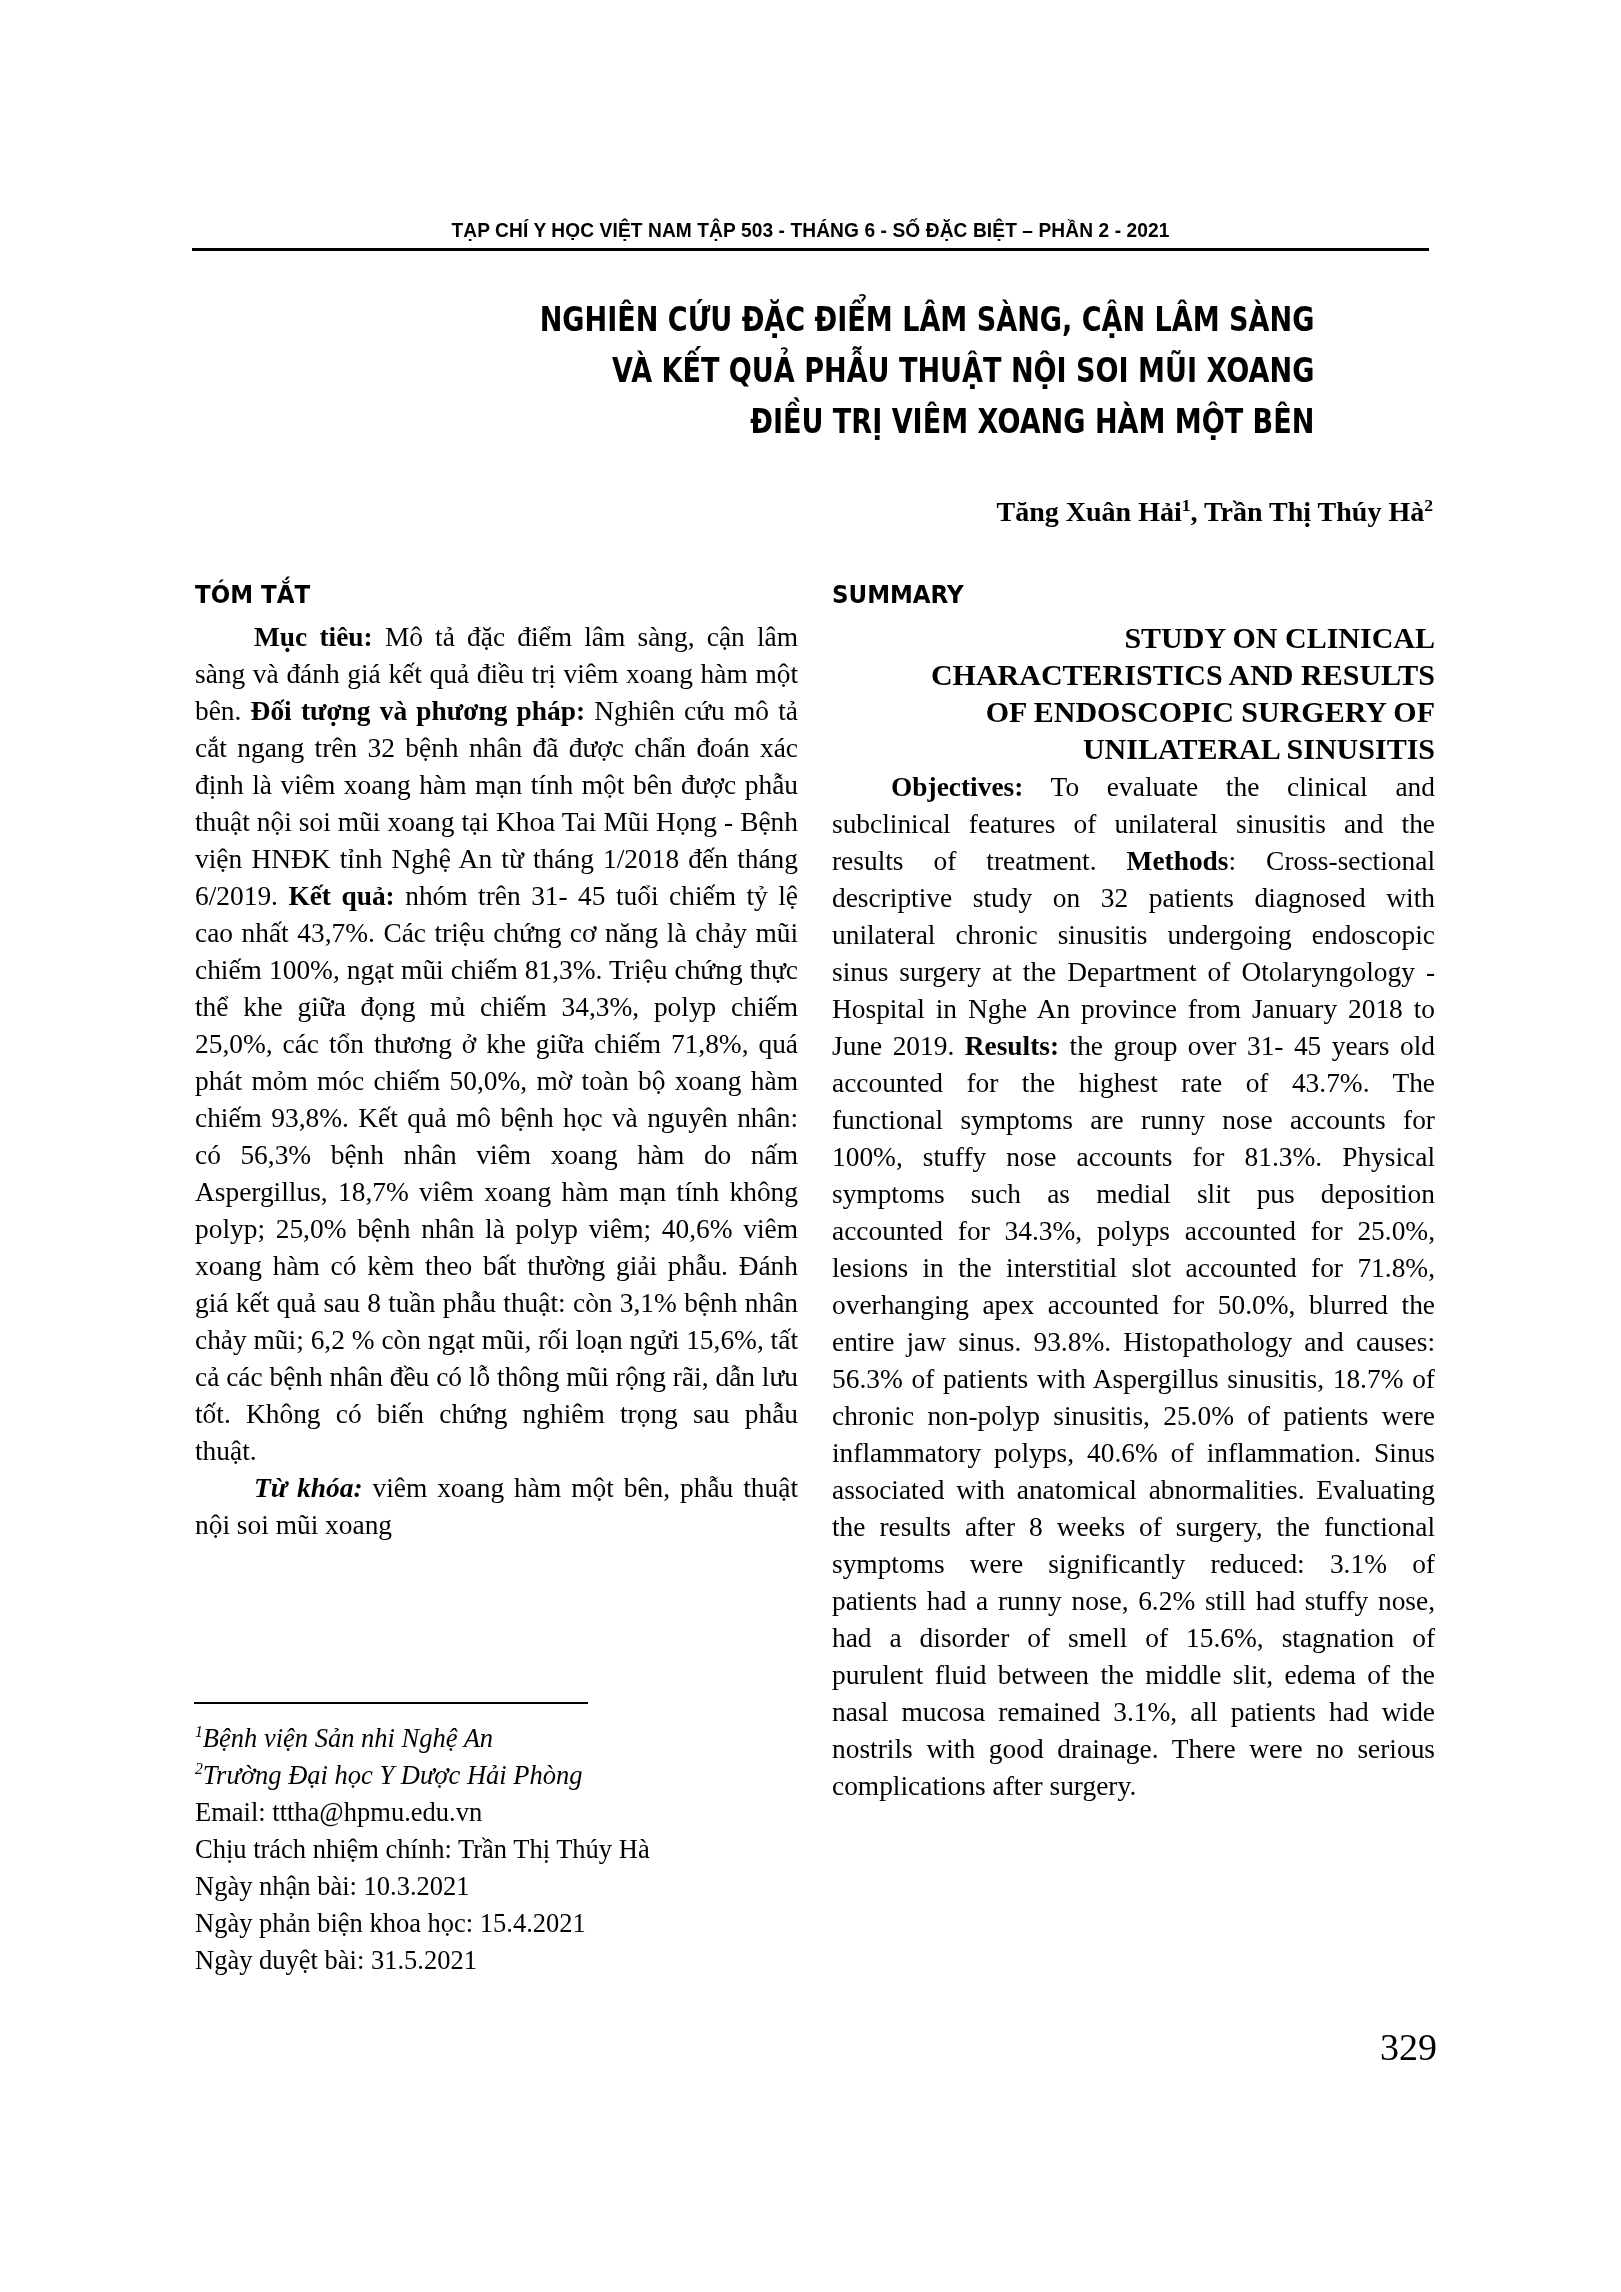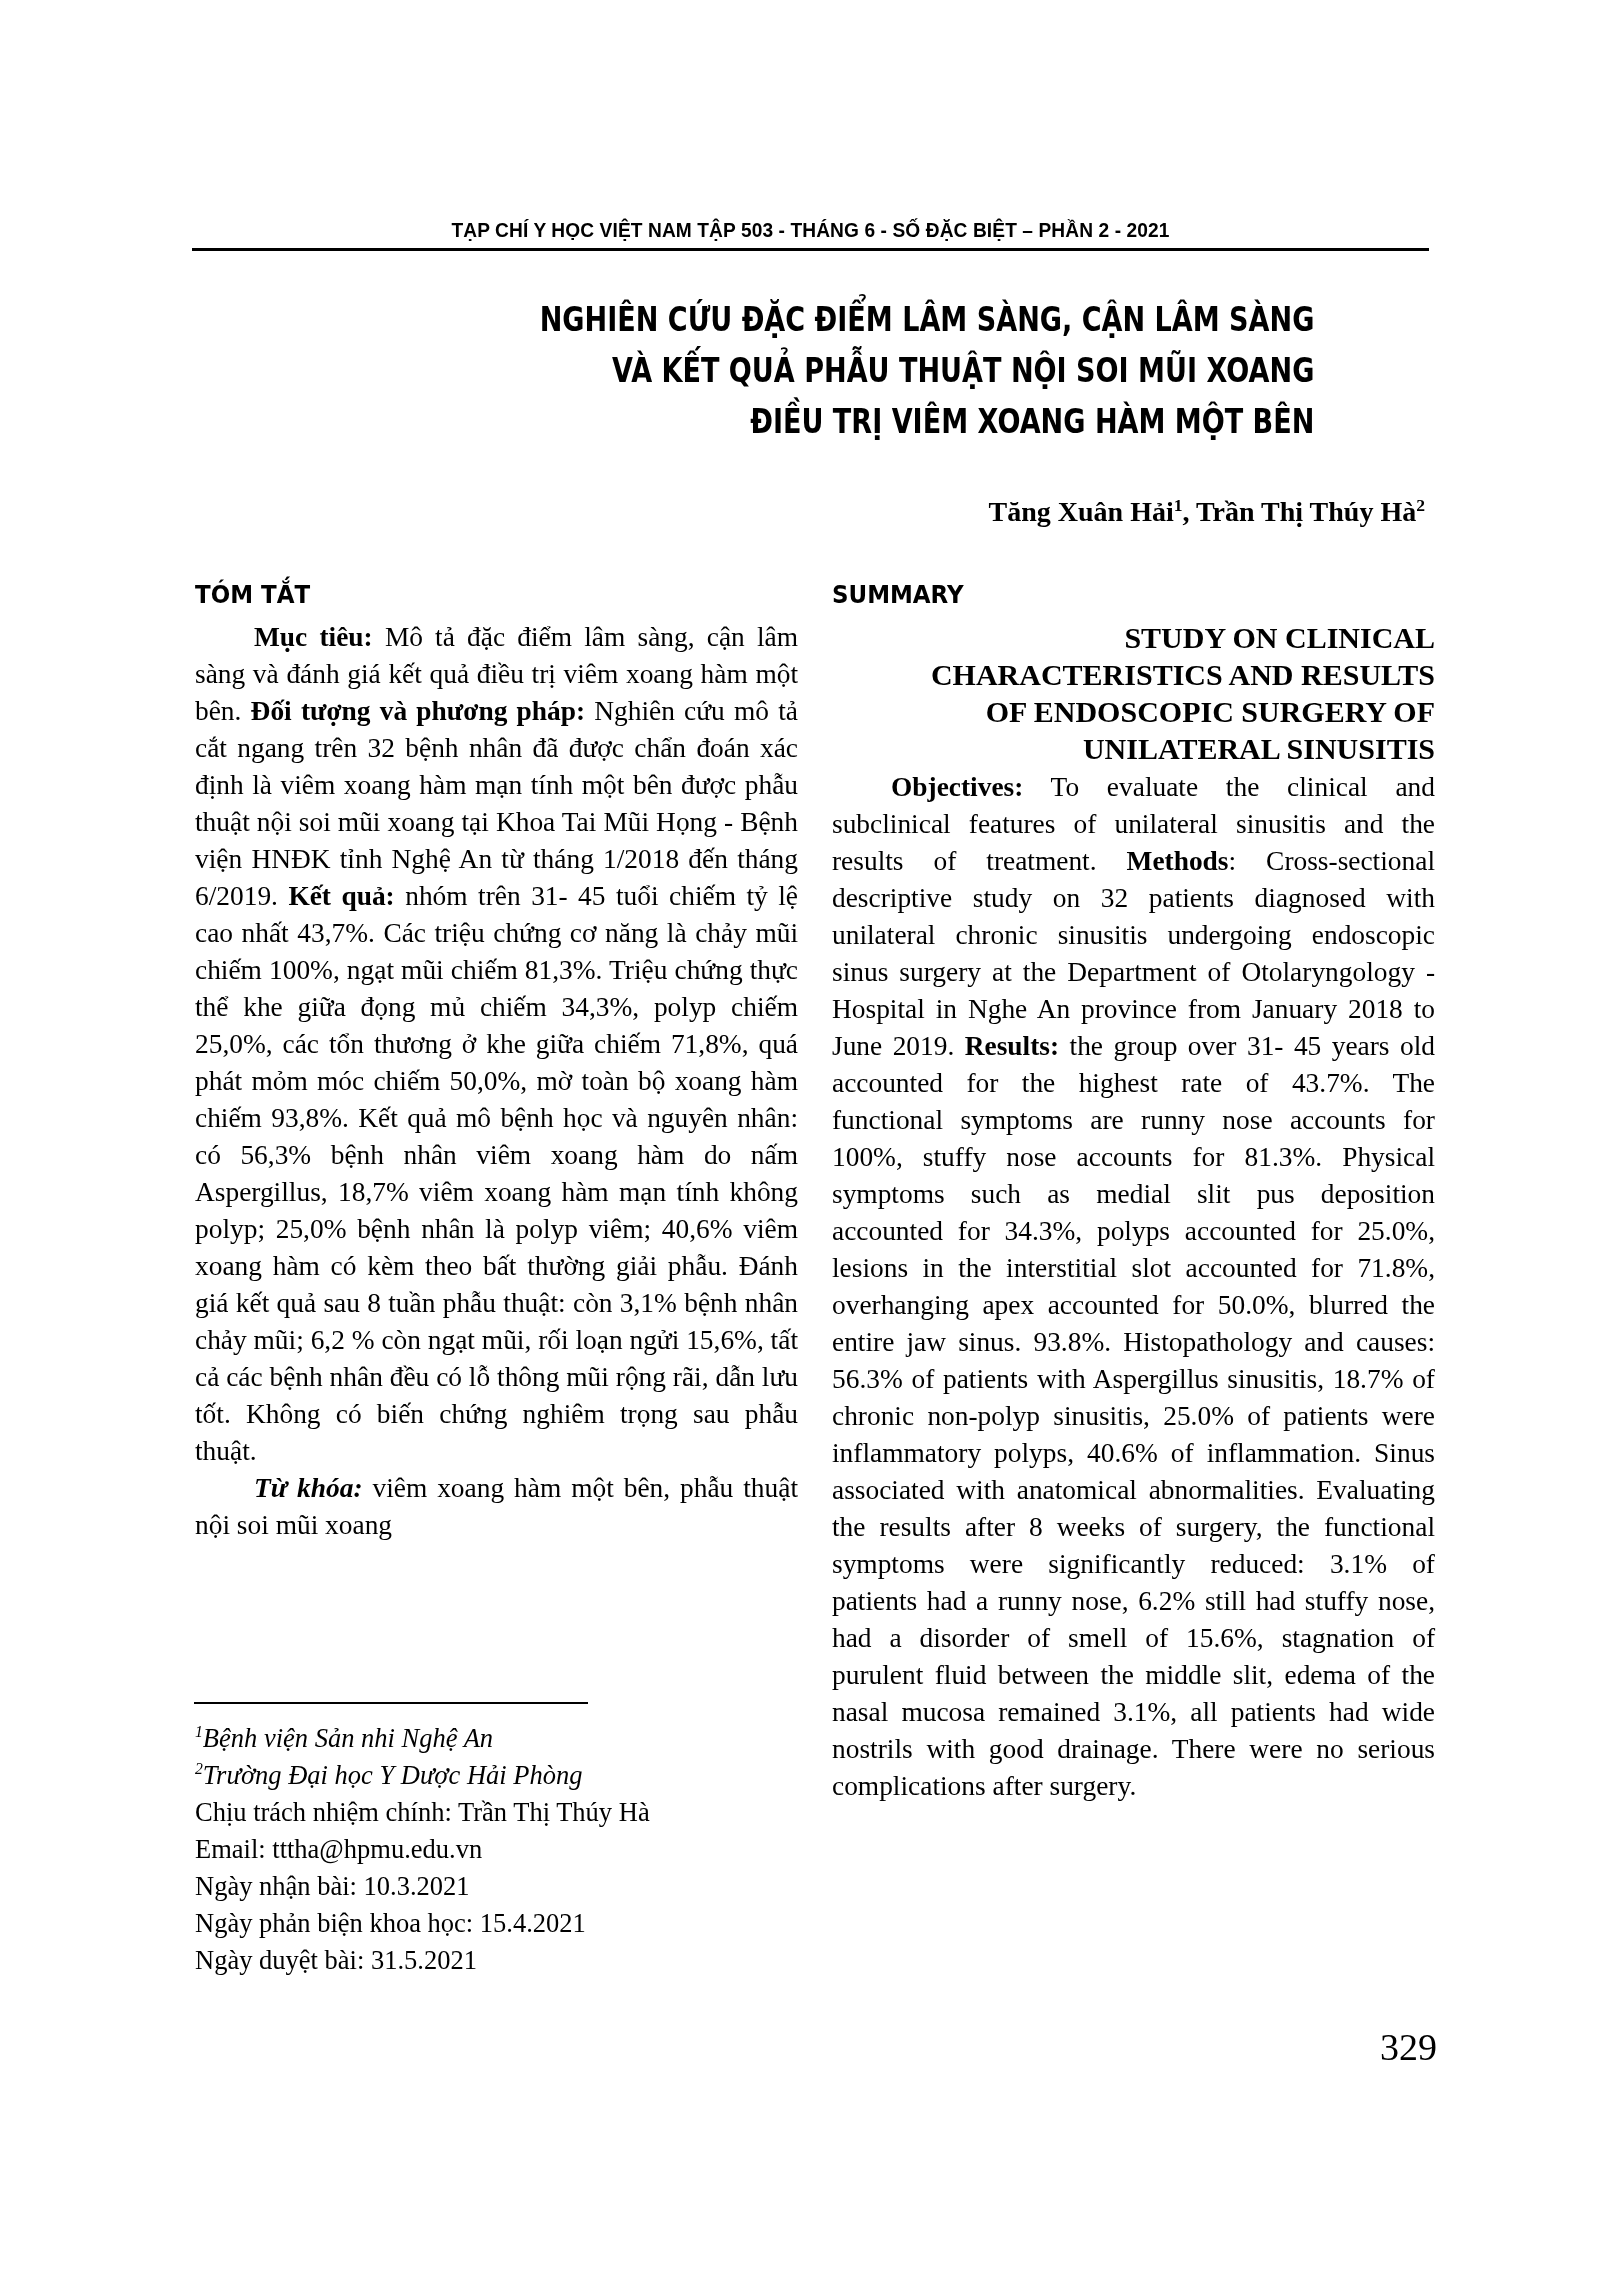--- a/index.html
+++ b/index.html
@@ -15,21 +15,21 @@
     .header-rule { position: absolute; left: 192px; width: 1237px; top: 248px; height: 2.9px; background: #000; }
 
     .title {
       position: absolute; left: 196px; width: 1229px; top: 294px;
       text-align: right; font-family: "DejaVu Sans", sans-serif; font-weight: bold;
       font-size: 33px; line-height: 51px;
     }
     .title span { display: block; transform: scaleX(0.82); transform-origin: center; }
 
     .authors {
-      position: absolute; right: 196px; top: 496px;
+      position: absolute; right: 188px; top: 496px;
       font-family: "Liberation Serif", serif; font-weight: bold; font-size: 28px;
     }
     .authors sup { font-size: 17.6px; vertical-align: 9.8px; line-height: 0; }
 
     .col { position: absolute; top: 578px; width: 603px; font-family: "Liberation Serif", serif; font-size: 27.4px; line-height: 37px; }
     .col-left { left: 195px; }
     .col-right { left: 832px; }
 
     .section-head {
       font-family: "DejaVu Sans", sans-serif; font-weight: bold; font-size: 25.5px; line-height: 33px;
@@ -85,22 +85,22 @@
       <span>OF ENDOSCOPIC SURGERY OF</span>
       <span>UNILATERAL SINUSITIS</span>
     </div>
     <p class="para"><b>Objectives:</b><span> To evaluate the clinical and subclinical features of unilateral sinusitis and the results of treatment. </span><b>Methods</b><span>: Cross-sectional descriptive study on 32 patients diagnosed with unilateral chronic sinusitis undergoing endoscopic sinus surgery at the Department of Otolaryngology - Hospital in Nghe An province from January 2018 to June 2019. </span><b>Results:</b><span> the group over 31- 45 years old accounted for the highest rate of 43.7%. The functional symptoms are runny nose accounts for 100%, stuffy nose accounts for 81.3%. Physical symptoms such as medial slit pus deposition accounted for 34.3%, polyps accounted for 25.0%, lesions in the interstitial slot accounted for 71.8%, overhanging apex accounted for 50.0%, blurred the entire jaw sinus. 93.8%. Histopathology and causes: 56.3% of patients with Aspergillus sinusitis, 18.7% of chronic non-polyp sinusitis, 25.0% of patients were inflammatory polyps, 40.6% of inflammation. Sinus associated with anatomical abnormalities. Evaluating the results after 8 weeks of surgery, the functional symptoms were significantly reduced: 3.1% of patients had a runny nose, 6.2% still had stuffy nose, had a disorder of smell of 15.6%, stagnation of purulent fluid between the middle slit, edema of the nasal mucosa remained 3.1%, all patients had wide nostrils with good drainage. There were no serious complications after surgery.</span></p>
   </div>
 
   <div class="footnote-rule"></div>
   <div class="footnotes">
     <div class="it"><sup>1</sup><span>Bệnh viện Sản nhi Nghệ An</span></div>
     <div class="it"><sup>2</sup><span>Trường Đại học Y Dược Hải Phòng</span></div>
+    <div>Email: tttha@hpmu.edu.vn</div>
     <div>Chịu trách nhiệm chính: Trần Thị Thúy Hà</div>
-    <div>Email: tttha@hpmu.edu.vn</div>
     <div>Ngày nhận bài: 10.3.2021</div>
     <div>Ngày phản biện khoa học: 15.4.2021</div>
     <div>Ngày duyệt bài: 31.5.2021</div>
   </div>
 
   <div class="page-number">329</div>
 </div>
 
 
 </body></html>

